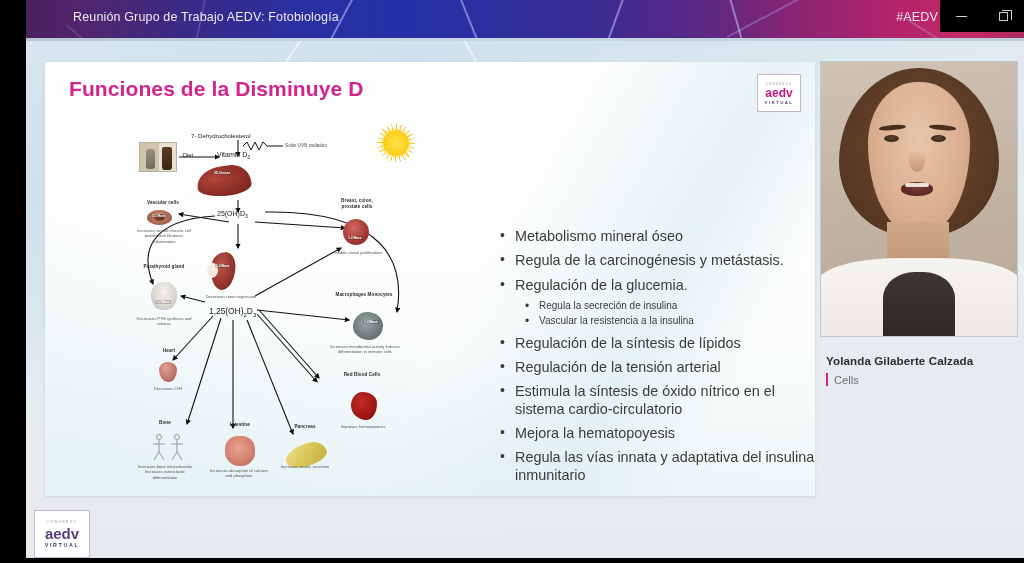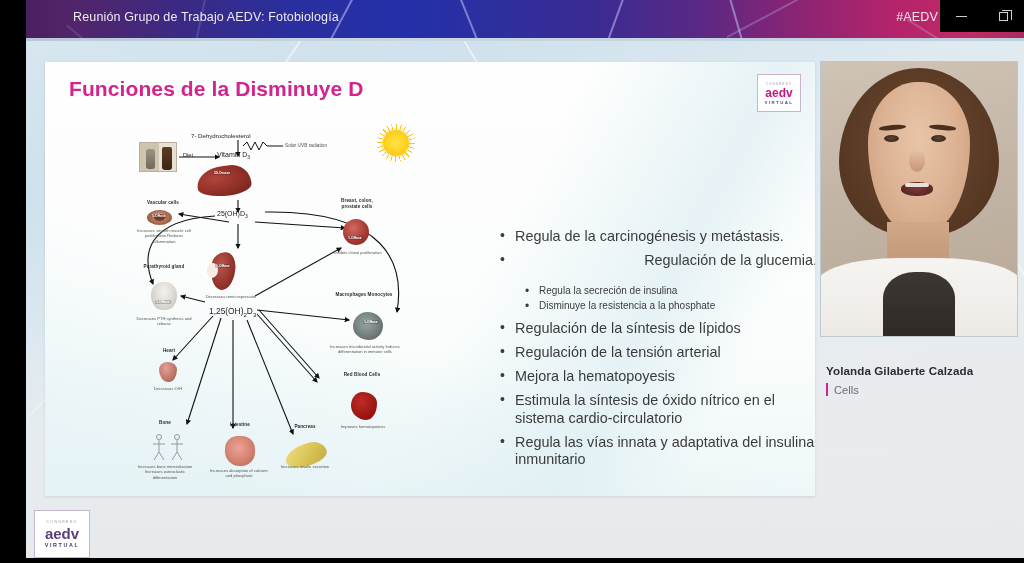--- a/index.html
+++ b/index.html
@@ -119,21 +119,21 @@
     margin-bottom:7px;
   }
   .bul:before {
     content:"•"; position:absolute; left:3px; top:-1px;
     font-size:14px; color:#3b3b3b;
   }
   .bul.sub {
     padding-left:42px; font-size:10px; margin-bottom:3px;
   }
   .bul.sub:before { left:28px; font-size:12px; }
-  .bul.tight { margin-bottom:15px;text-align:right; }
+  .bul.tight { margin-bottom:6px; }
 
   
   .diagram {
     position:absolute; left:92px; top:62px; width:290px; height:360px;
     z-index:3; font-size:4.6px; color:#2b2b2b;
   }
   .dg-lbl { position:absolute; font-weight:bold; text-align:center; line-height:1.25; letter-spacing:.1px; }
   .dg-cap { position:absolute; text-align:center; line-height:1.3; color:#555; font-size:4.1px; }
   .dg-big { position:absolute; font-size:8.4px; color:#1b1b1b; white-space:nowrap; }
   .dg-med { position:absolute; font-size:7px; color:#1b1b1b; white-space:nowrap; }
@@ -312,21 +312,21 @@
     border-radius:40% 40% 0 0 / 28% 28% 0 0;
   }
   .vid-top {
     position:absolute; left:62px; top:210px; width:72px; height:76px;
     background:linear-gradient(180deg,#3d3733,#2b2724);
     border-radius:44% 44% 0 0 / 34% 34% 0 0;
   }
 
   
   .speaker {
-    position:absolute; left:826px; top:364px; width:196px;
+    position:absolute; left:826px; top:354px; width:196px;
   }
   .spk-name { font-size:11.6px; font-weight:bold; color:#2c2c34; letter-spacing:.1px; }
   .spk-loc-row { display:flex; align-items:center; margin-top:6px; }
   .spk-bar { width:2px; height:13px; background:#d3238e; margin-right:6px; }
   .spk-loc { font-size:11.2px; color:#6d6d78; }
 
   
   .foot-logo {
     position:absolute; left:34px; top:510px; width:56px; height:48px;
     background:#fff; border:1px solid #c3b7cb;
@@ -499,28 +499,29 @@
       <div class="dg-lbl" style="left:142px;top:300px;width:52px;">Pancreas</div>
       <div class="organ pancreas"></div>
       <div class="dg-cap" style="left:138px;top:340px;width:60px;">Increases insulin secretion</div>
 
       <div class="dg-lbl" style="left:196px;top:248px;width:58px;">Red Blood Cells</div>
       <div class="organ rbc"></div>
       <div class="dg-cap" style="left:192px;top:300px;width:68px;">Improves hematopoiesis</div>
     </div>
 
     <div class="bullets">
+      <div class="bul">Metabolismo mineral óseo</div>
       <div class="bul">Regula de la carcinogénesis y metástasis.</div>
       <div class="bul tight">Regulación de la glucemia.</div>
       <div class="bul sub">Regula la secreción de insulina</div>
-      <div class="bul sub">Disminuye la resistencia a la phosphate</div>
+      <div class="bul sub">Vascular la resistencia a la insulina</div>
       <div class="bul" style="margin-top:8px;">Regulación de la síntesis de lípidos</div>
       <div class="bul">Regulación de la tensión arterial</div>
+      <div class="bul">Estimula la síntesis de óxido nítrico en el sistema cardio-circulatorio</div>
       <div class="bul">Mejora la hematopoyesis</div>
-      <div class="bul">Estimula la síntesis de óxido nítrico en el sistema cardio-circulatorio</div>
       <div class="bul">Regula las vías innata y adaptativa del insulina inmunitario</div>
     </div>
   </div>
 
   <div class="video">
     <div class="vid-bg"></div>
     <div class="vid-hair"></div>
     <div class="vid-face"></div>
     <div class="vid-brow l"></div>
     <div class="vid-brow r"></div>

